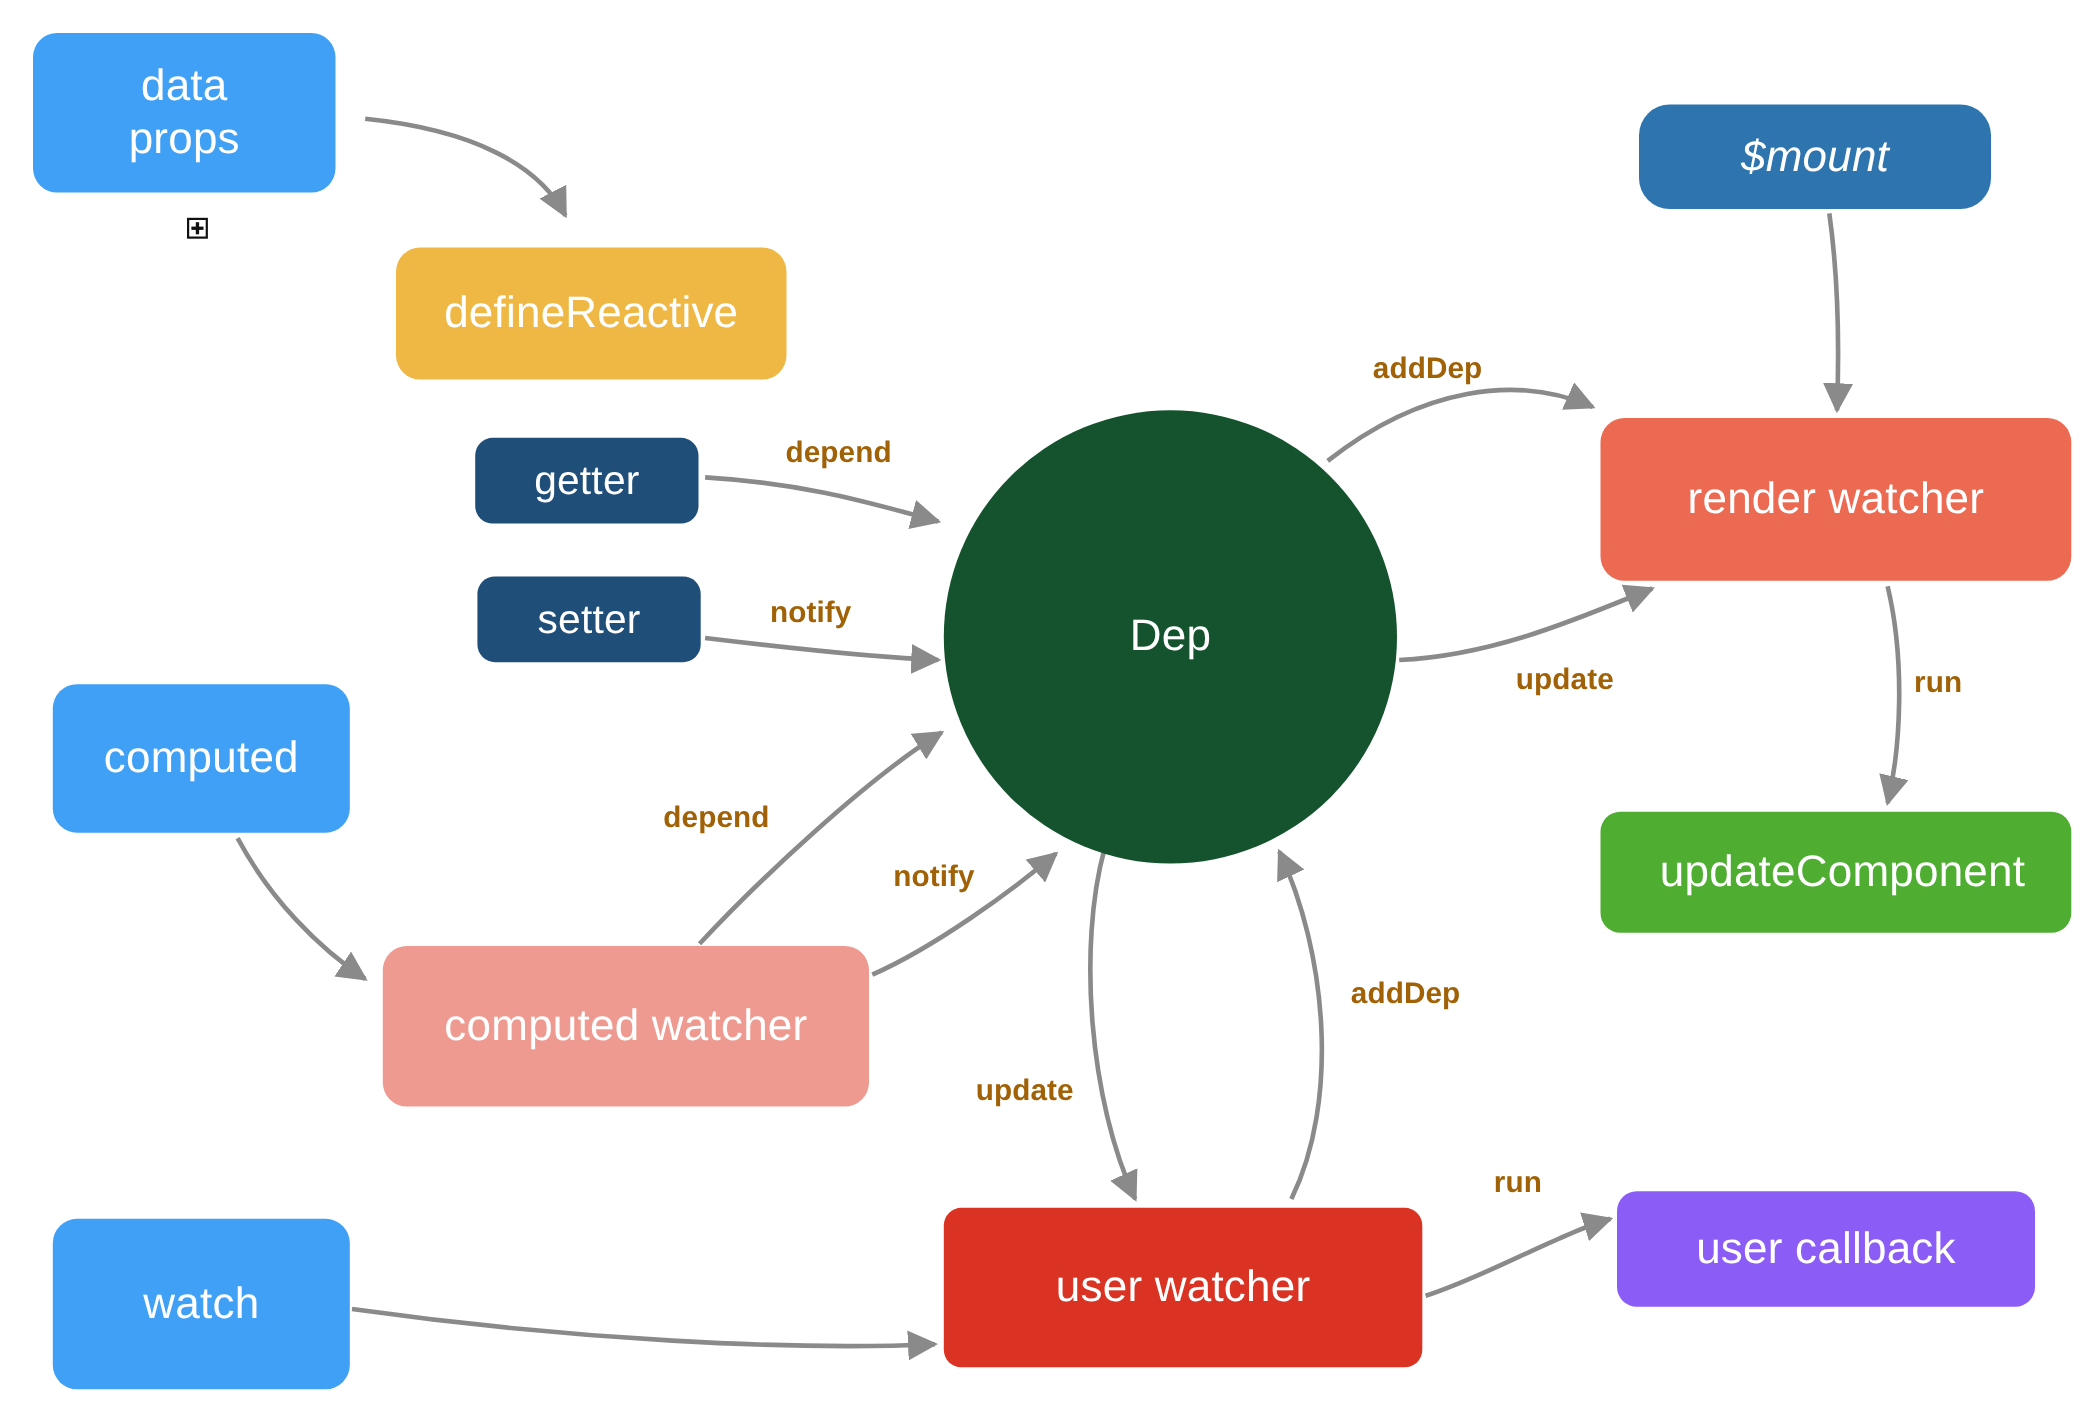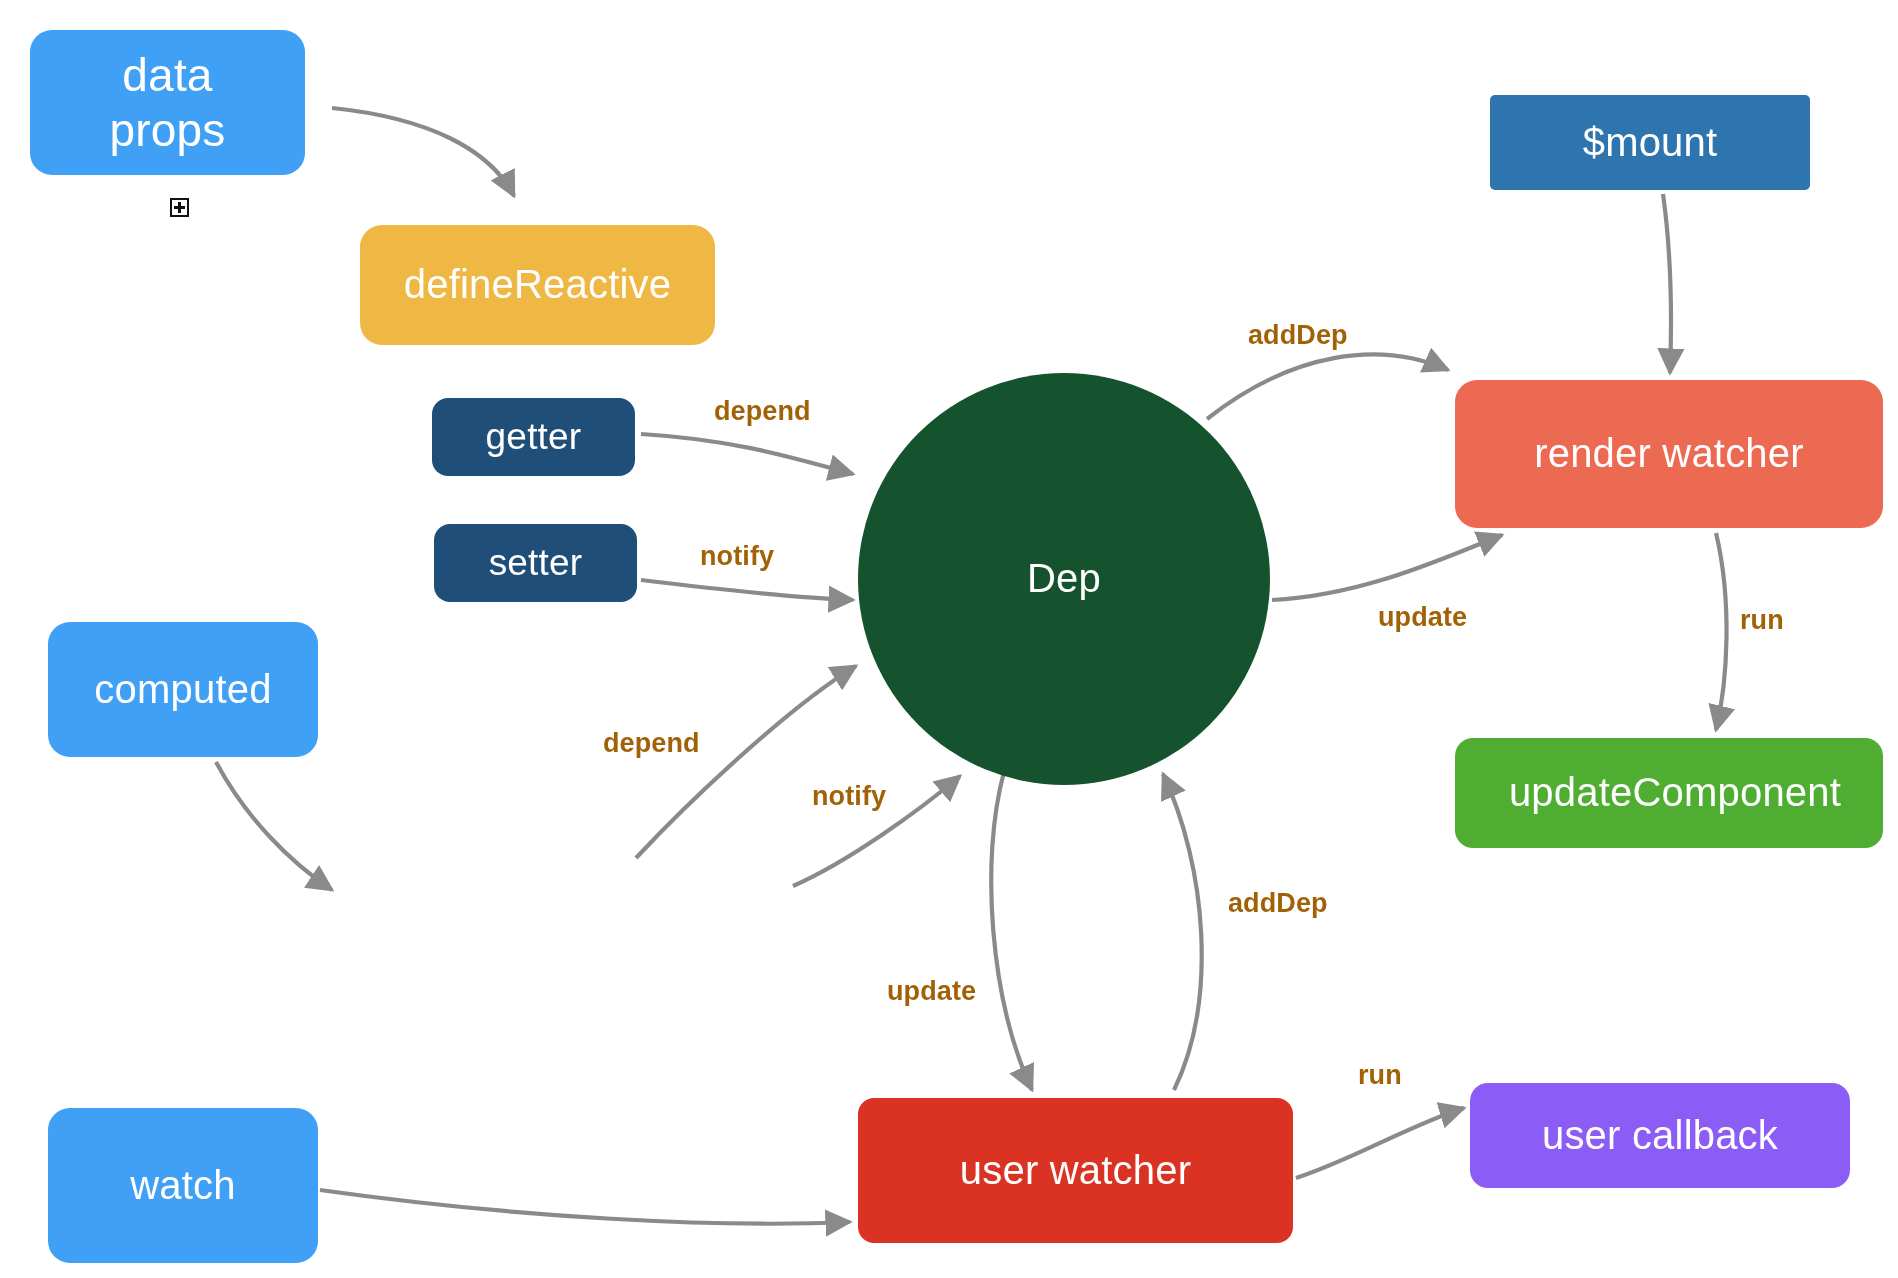--- a/index.html
+++ b/index.html
@@ -100,37 +100,38 @@
       <path d="M 1272 600 C 1360 596 1440 560 1502 535"></path>
       <path d="M 1663 194 C 1672 258 1672 320 1670 373"></path>
       <path d="M 1716 533 C 1732 600 1728 680 1716 730"></path>
       <path d="M 1004 772 C 980 860 990 1000 1032 1090"></path>
       <path d="M 1174 1090 C 1218 1000 1206 866 1163 774"></path>
       <path d="M 320 1190 C 520 1218 720 1228 850 1222"></path>
       <path d="M 1296 1178 C 1352 1160 1412 1124 1464 1108"></path>
     </g>
   </svg>
 
-  <div class="node" style="left:30px; top:30px; width:275px; height:145px; background:#3FA0F6; font-size:46px;">data
+  <div class="node" style="left:30px; top:30px; width:275px; height:145px; background:#3FA0F6; font-size:40px;">data
 props</div>
 
   <div class="node" style="left:360px; top:225px; width:355px; height:120px; background:#EFB844; font-size:40px;">defineReactive</div>
 
   <div class="node" style="left:432px; top:398px; width:203px; height:78px; background:#1F4E79; font-size:37px; border-radius:16px;">getter</div>
 
   <div class="node" style="left:434px; top:524px; width:203px; height:78px; background:#1F4E79; font-size:37px; border-radius:16px;">setter</div>
 
   <div class="node" style="left:48px; top:622px; width:270px; height:135px; background:#3FA0F6; font-size:40px;">computed</div>
 
+  <div class="node" style="left:348px; top:860px; width:442px; height:146px; background:#EE9A90; font-size:40px;">computed watcher</div>
 
   <div class="node" style="left:48px; top:1108px; width:270px; height:155px; background:#3FA0F6; font-size:40px;">watch</div>
 
   <div class="node circle" style="left:858px; top:373px; width:412px; height:412px; background:#14532d; font-size:40px;">Dep</div>
 
-  <div class="node" style="left:1490px; top:95px; width:320px; height:95px; background:#2E75B0; font-size:40px; border-radius:5px;">$mount</div>
+  <div class="node" style="left:1490px; top:95px; width:320px; height:95px; background:#2E75B0; font-size:40px; border-radius:28px;font-style:italic;">$mount</div>
 
   <div class="node" style="left:1455px; top:380px; width:428px; height:148px; background:#EC6A52; font-size:40px;">render watcher</div>
 
   <div class="node" style="left:1455px; top:738px; width:428px; height:110px; background:#4FAE32; font-size:40px; border-radius:18px;padding-left:12px;">updateComponent</div>
 
   <div class="node" style="left:858px; top:1098px; width:435px; height:145px; background:#DB3323; font-size:40px; border-radius:16px;">user watcher</div>
 
   <div class="node" style="left:1470px; top:1083px; width:380px; height:105px; background:#8b5cf6; font-size:40px; border-radius:18px;">user callback</div>
 
   <div class="edge-label" style="left:714px; top:396px;">depend</div>

